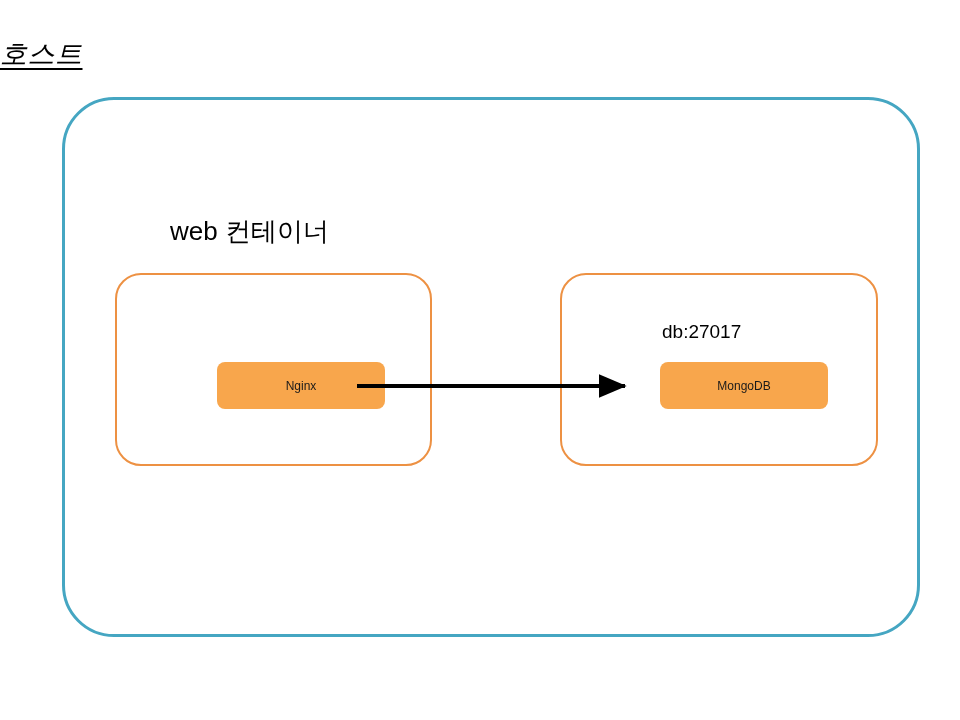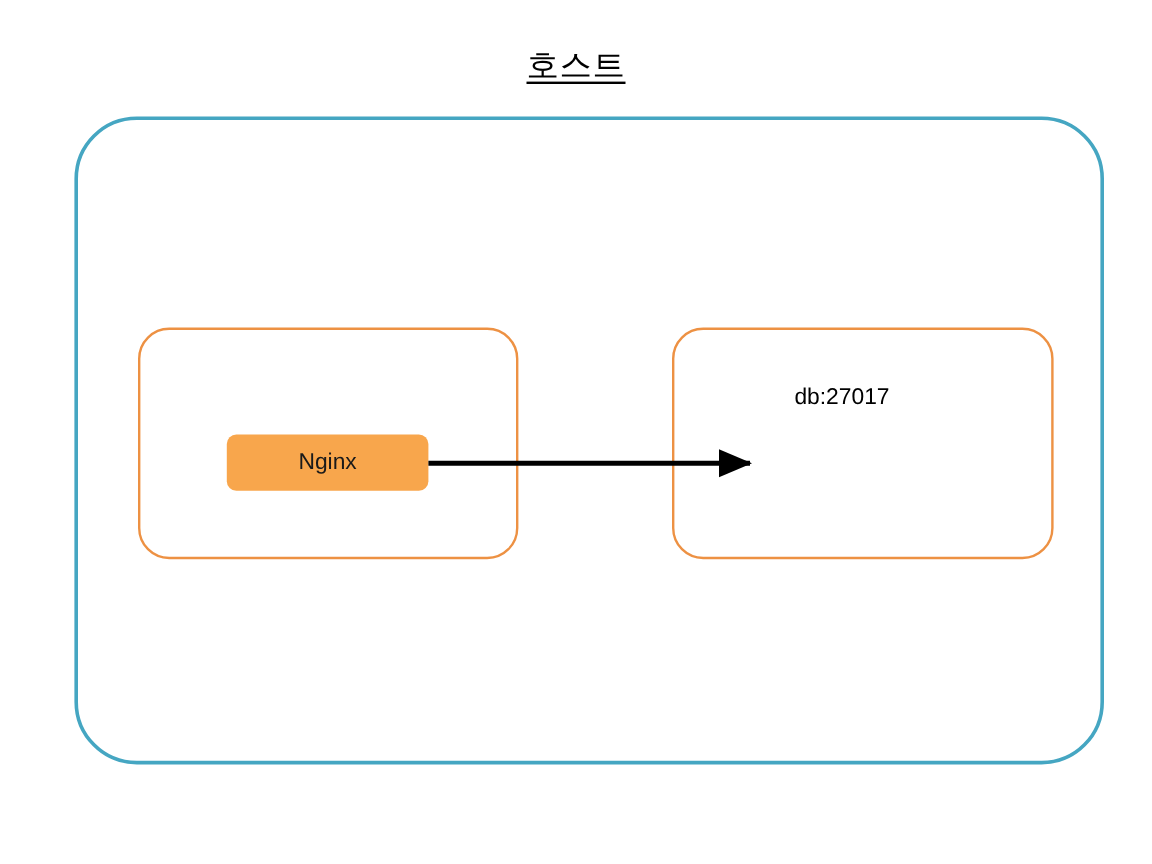--- a/index.html
+++ b/index.html
@@ -19,24 +19,25 @@
     width: 960px;
     height: 720px;
   }
 
   
   .host-title {
     position: absolute;
     left: 0;
     top: 36px;
     width: 960px;
-    text-align: center;
+    text-align: left;
     font-size: 27px;
     color: #000000;
     letter-spacing: 0.5px;
+    font-style: italic;
   }
   .host-title .underlined {
     text-decoration: underline;
     text-underline-offset: 5px;
     text-decoration-thickness: 2px;
   }
 
   
   .host-boundary {
     position: absolute;
@@ -73,22 +74,23 @@
 
   
   .service-box {
     position: absolute;
     box-sizing: border-box;
     background: #F8A64C;
     border-radius: 8px;
     display: flex;
     align-items: center;
     justify-content: center;
-    font-size: 19px;
+    font-size: 12px;
     color: #1a1a1a;
+    margin-left: 28px;
   }
   .service-box.nginx   { left: 189px; top: 362px; width: 168px; height: 47px; }
   .service-box.mongodb { left: 632px; top: 362px; width: 168px; height: 47px; }
 
   
   .endpoint-label {
     position: absolute;
     left: 662px;
     top: 321px;
     font-size: 19px;
@@ -110,32 +112,36 @@
 <body>
 
 <div id="canvas">
 
   <div class="host-title">
     <span class="underlined">호스트</span>
   </div>
 
   <div class="host-boundary"></div>
 
+  <div class="container-label web">web 컨테이너</div>
 
 
   <div class="container-box web"></div>
 
   <div class="container-box db"></div>
 
   <div class="endpoint-label">db:27017</div>
 
   <div class="service-box nginx">
     <span>Nginx</span>
   </div>
 
+  <div class="service-box mongodb">
+    <span>MongoDB</span>
+  </div>
 
   <svg class="connection-arrow" viewBox="0 0 290 36" width="290" height="36">
     <defs>
       <marker id="arrowhead" markerWidth="7" markerHeight="7" refX="6.2" refY="3.1" orient="auto" markerUnits="strokeWidth">
         <path d="M 0 0.3 L 6.6 3.1 L 0 5.9 z" fill="#000000"></path>
       </marker>
     </defs>
     <line x1="7" y1="18" x2="275" y2="18" stroke="#000000" stroke-width="4.2" marker-end="url(#arrowhead)"></line>
   </svg>
 

